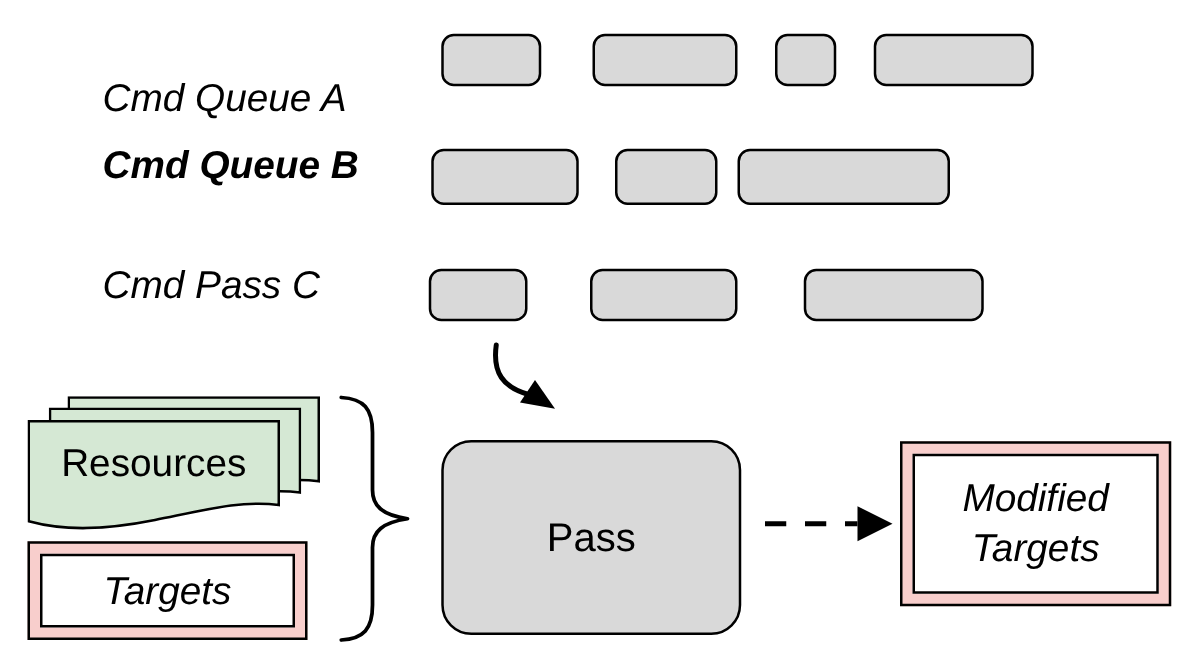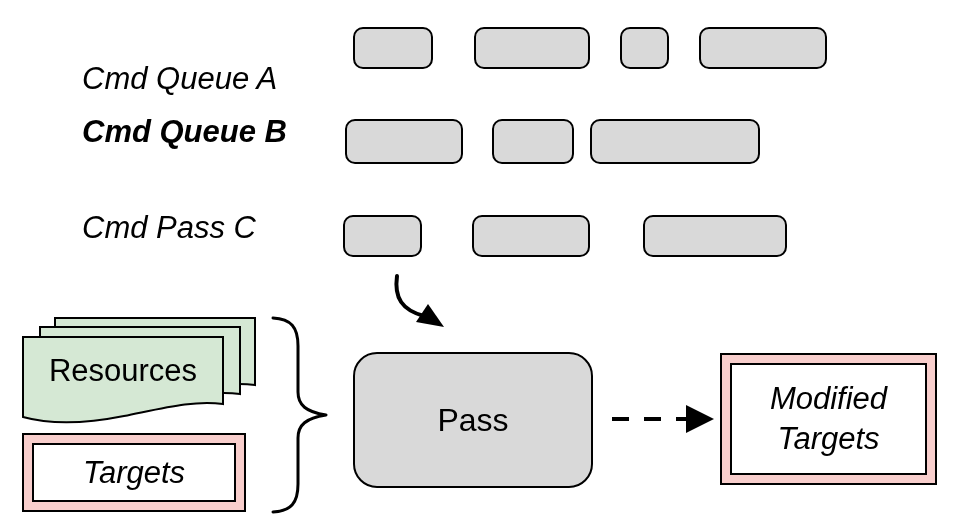--- a/index.html
+++ b/index.html
@@ -30,21 +30,21 @@
   .framed .inner{
     position:absolute;left:8px;top:8px;right:8px;bottom:8px;
     background:#fff;border:2px solid #000;box-sizing:border-box;
     display:flex;flex-direction:column;align-items:center;justify-content:center;
     font-size:31px;font-style:italic;line-height:40px;text-align:center;
   }
   #targets-box{left:22px;top:433px;width:224px;height:79px;}
   #modified-targets-box{left:720px;top:353px;width:217px;height:132px;}
   
   .pass-node{
-    position:absolute;left:353px;top:352px;width:240px;height:136px;
+    position:absolute;left:353px;top:352px;width:240px;height:156px;
     background:#d9d9d9;border:2px solid #000;border-radius:24px;box-sizing:border-box;
     display:flex;align-items:center;justify-content:center;font-size:32px;
   }
   
   .overlay{position:absolute;left:0;top:0;width:958px;height:523px;pointer-events:none;}
   .overlay .stroke{fill:none;stroke:#000;}
 </style>
 </head>
 <body>
 

